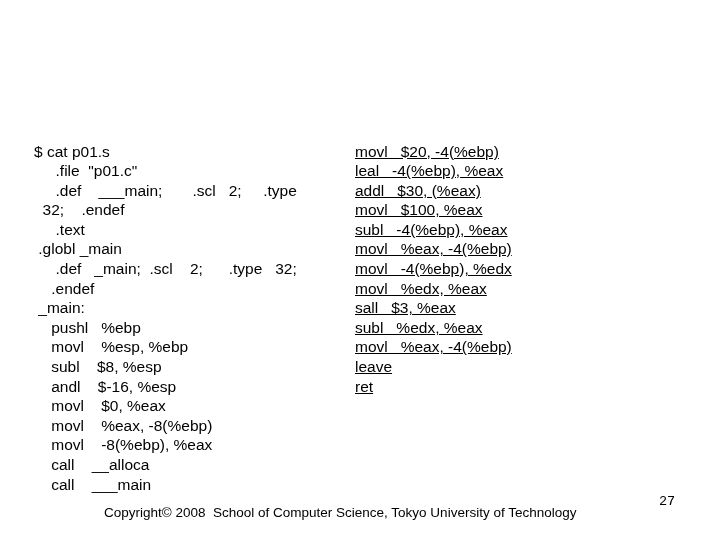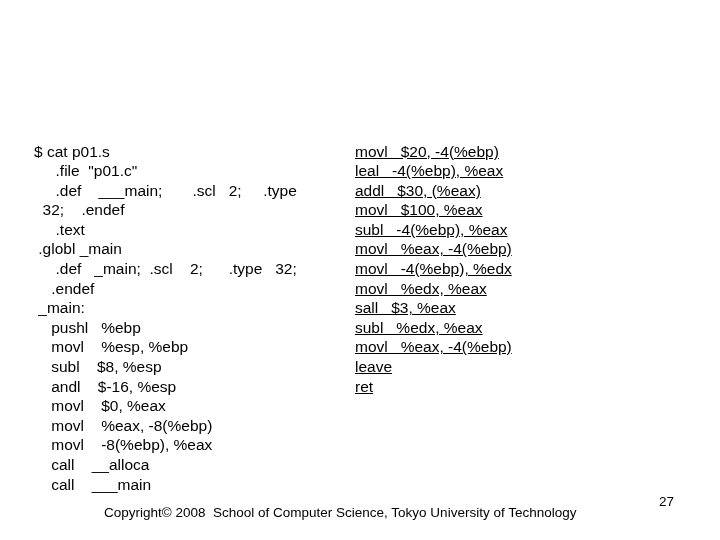--- a/index.html
+++ b/index.html
@@ -49,20 +49,21 @@
     color: #000000;
     white-space: pre;
   }
   #slide-number {
     position: absolute;
     left: 659px;
     top: 494px;
     font-size: 13.5px;
     line-height: 16px;
     color: #000000;
+    font-family: Liberation Mono, monospace;
   }
 </style>
 </head>
 <body>
 
 <div id="slide">
 
   <pre id="left-listing" class="code-block"><span class="code-line">$ cat p01.s</span><span class="code-line">     .file  "p01.c"</span><span class="code-line">     .def    ___main;       .scl   2;     .type</span><span class="code-line">  32;    .endef</span><span class="code-line">     .text</span><span class="code-line"> .globl _main</span><span class="code-line">     .def   _main;  .scl    2;      .type   32;</span><span class="code-line">    .endef</span><span class="code-line"> _main:</span><span class="code-line">    pushl   %ebp</span><span class="code-line">    movl    %esp, %ebp</span><span class="code-line">    subl    $8, %esp</span><span class="code-line">    andl    $-16, %esp</span><span class="code-line">    movl    $0, %eax</span><span class="code-line">    movl    %eax, -8(%ebp)</span><span class="code-line">    movl    -8(%ebp), %eax</span><span class="code-line">    call    __alloca</span><span class="code-line">    call    ___main</span></pre>
 
   <pre id="right-listing" class="code-block"><span class="code-line">movl   $20, -4(%ebp)</span><span class="code-line">leal   -4(%ebp), %eax</span><span class="code-line">addl   $30, (%eax)</span><span class="code-line">movl   $100, %eax</span><span class="code-line">subl   -4(%ebp), %eax</span><span class="code-line">movl   %eax, -4(%ebp)</span><span class="code-line">movl   -4(%ebp), %edx</span><span class="code-line">movl   %edx, %eax</span><span class="code-line">sall   $3, %eax</span><span class="code-line">subl   %edx, %eax</span><span class="code-line">movl   %eax, -4(%ebp)</span><span class="code-line">leave</span><span class="code-line">ret</span></pre>

